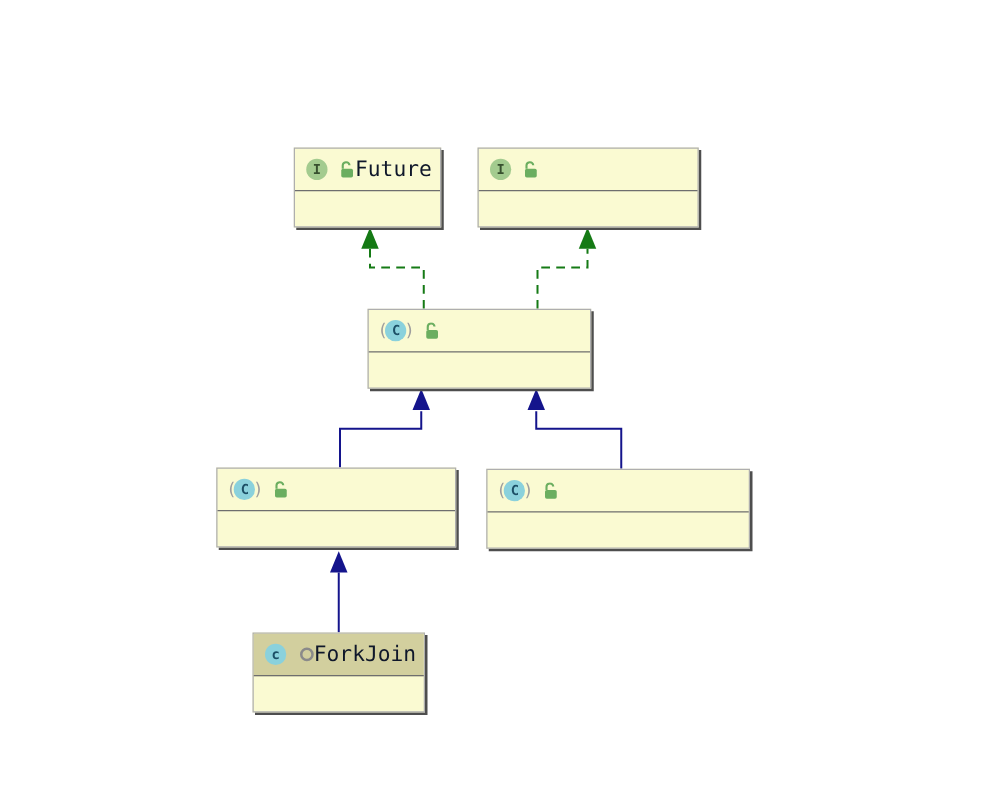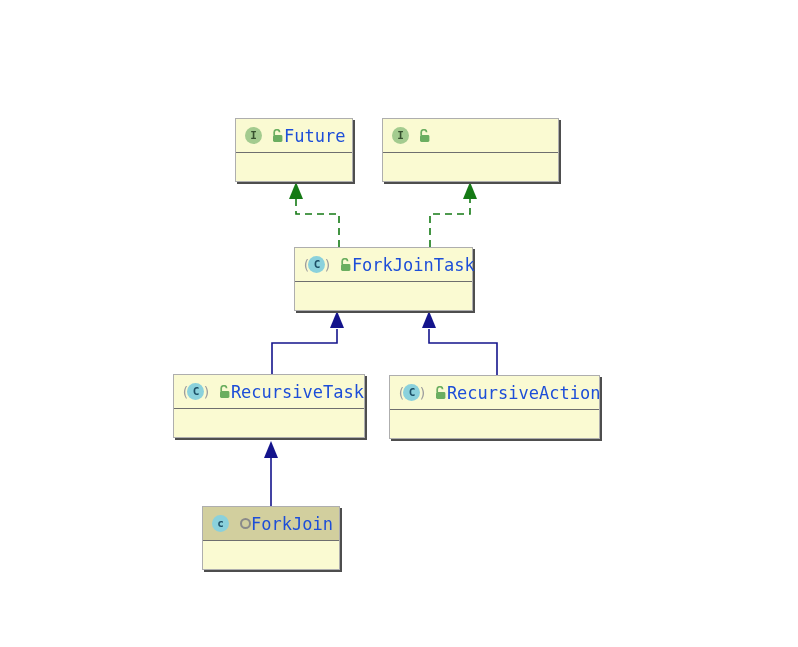--- a/index.html
+++ b/index.html
@@ -20,21 +20,21 @@
     height:34px;
     display:flex;align-items:center;
     padding:0 9px;
     border-bottom:1px solid #6e6e6e;
     box-sizing:border-box;
   }
   .node-body{height:28px;}
   .node-name{
     margin-left:auto;
     font-size:17px;
-    color:#1d4ed8;
+    color:#0f172a;
     white-space:nowrap;
   }
   .selected .node-header{background:#d2cf9e;}
 
   
   #node-future          {left:235px;top:118px;width:118px;}
   #node-serializable    {left:382px;top:118px;width:177px;}
   #node-forkjointask    {left:294px;top:247px;width:179px;}
   #node-recursivetask   {left:173px;top:374px;width:192px;}
   #node-recursiveaction {left:389px;top:375px;width:211px;}
@@ -129,61 +129,58 @@
           <span class="circle-icon klass">C</span>
           <span class="paren">)</span>
         </span>
         <span class="lock">
           <svg width="13" height="14" viewBox="0 0 13 14">
               <path d="M3.2 6 L3.2 3.6 A2.7 2.7 0 0 1 8.6 3.2" fill="none" stroke="#6bae60" stroke-width="1.7"></path>
               <rect x="2" y="6" width="9.4" height="7" rx="1.4" fill="#6bae60"></rect>
             </svg>
         </span>
       </span>
-      <span class="node-name">ForkJoinTask</span>
     </div>
     <div class="node-body"></div>
   </div>
 
   <div class="node" id="node-recursivetask">
     <div class="node-header">
       <span class="icon-wrap">
         <span class="abstract-group">
           <span class="paren">(</span>
           <span class="circle-icon klass">C</span>
           <span class="paren">)</span>
         </span>
         <span class="lock">
           <svg width="13" height="14" viewBox="0 0 13 14">
               <path d="M3.2 6 L3.2 3.6 A2.7 2.7 0 0 1 8.6 3.2" fill="none" stroke="#6bae60" stroke-width="1.7"></path>
               <rect x="2" y="6" width="9.4" height="7" rx="1.4" fill="#6bae60"></rect>
             </svg>
         </span>
       </span>
-      <span class="node-name">RecursiveTask</span>
     </div>
     <div class="node-body"></div>
   </div>
 
   <div class="node" id="node-recursiveaction">
     <div class="node-header">
       <span class="icon-wrap">
         <span class="abstract-group">
           <span class="paren">(</span>
           <span class="circle-icon klass">C</span>
           <span class="paren">)</span>
         </span>
         <span class="lock">
           <svg width="13" height="14" viewBox="0 0 13 14">
               <path d="M3.2 6 L3.2 3.6 A2.7 2.7 0 0 1 8.6 3.2" fill="none" stroke="#6bae60" stroke-width="1.7"></path>
               <rect x="2" y="6" width="9.4" height="7" rx="1.4" fill="#6bae60"></rect>
             </svg>
         </span>
       </span>
-      <span class="node-name">RecursiveAction</span>
     </div>
     <div class="node-body"></div>
   </div>
 
   <div class="node selected" id="node-forkjoin">
     <div class="node-header">
       <span class="icon-wrap">
         <span class="circle-icon klass">c</span>
         <span class="ring"></span>
       </span>

